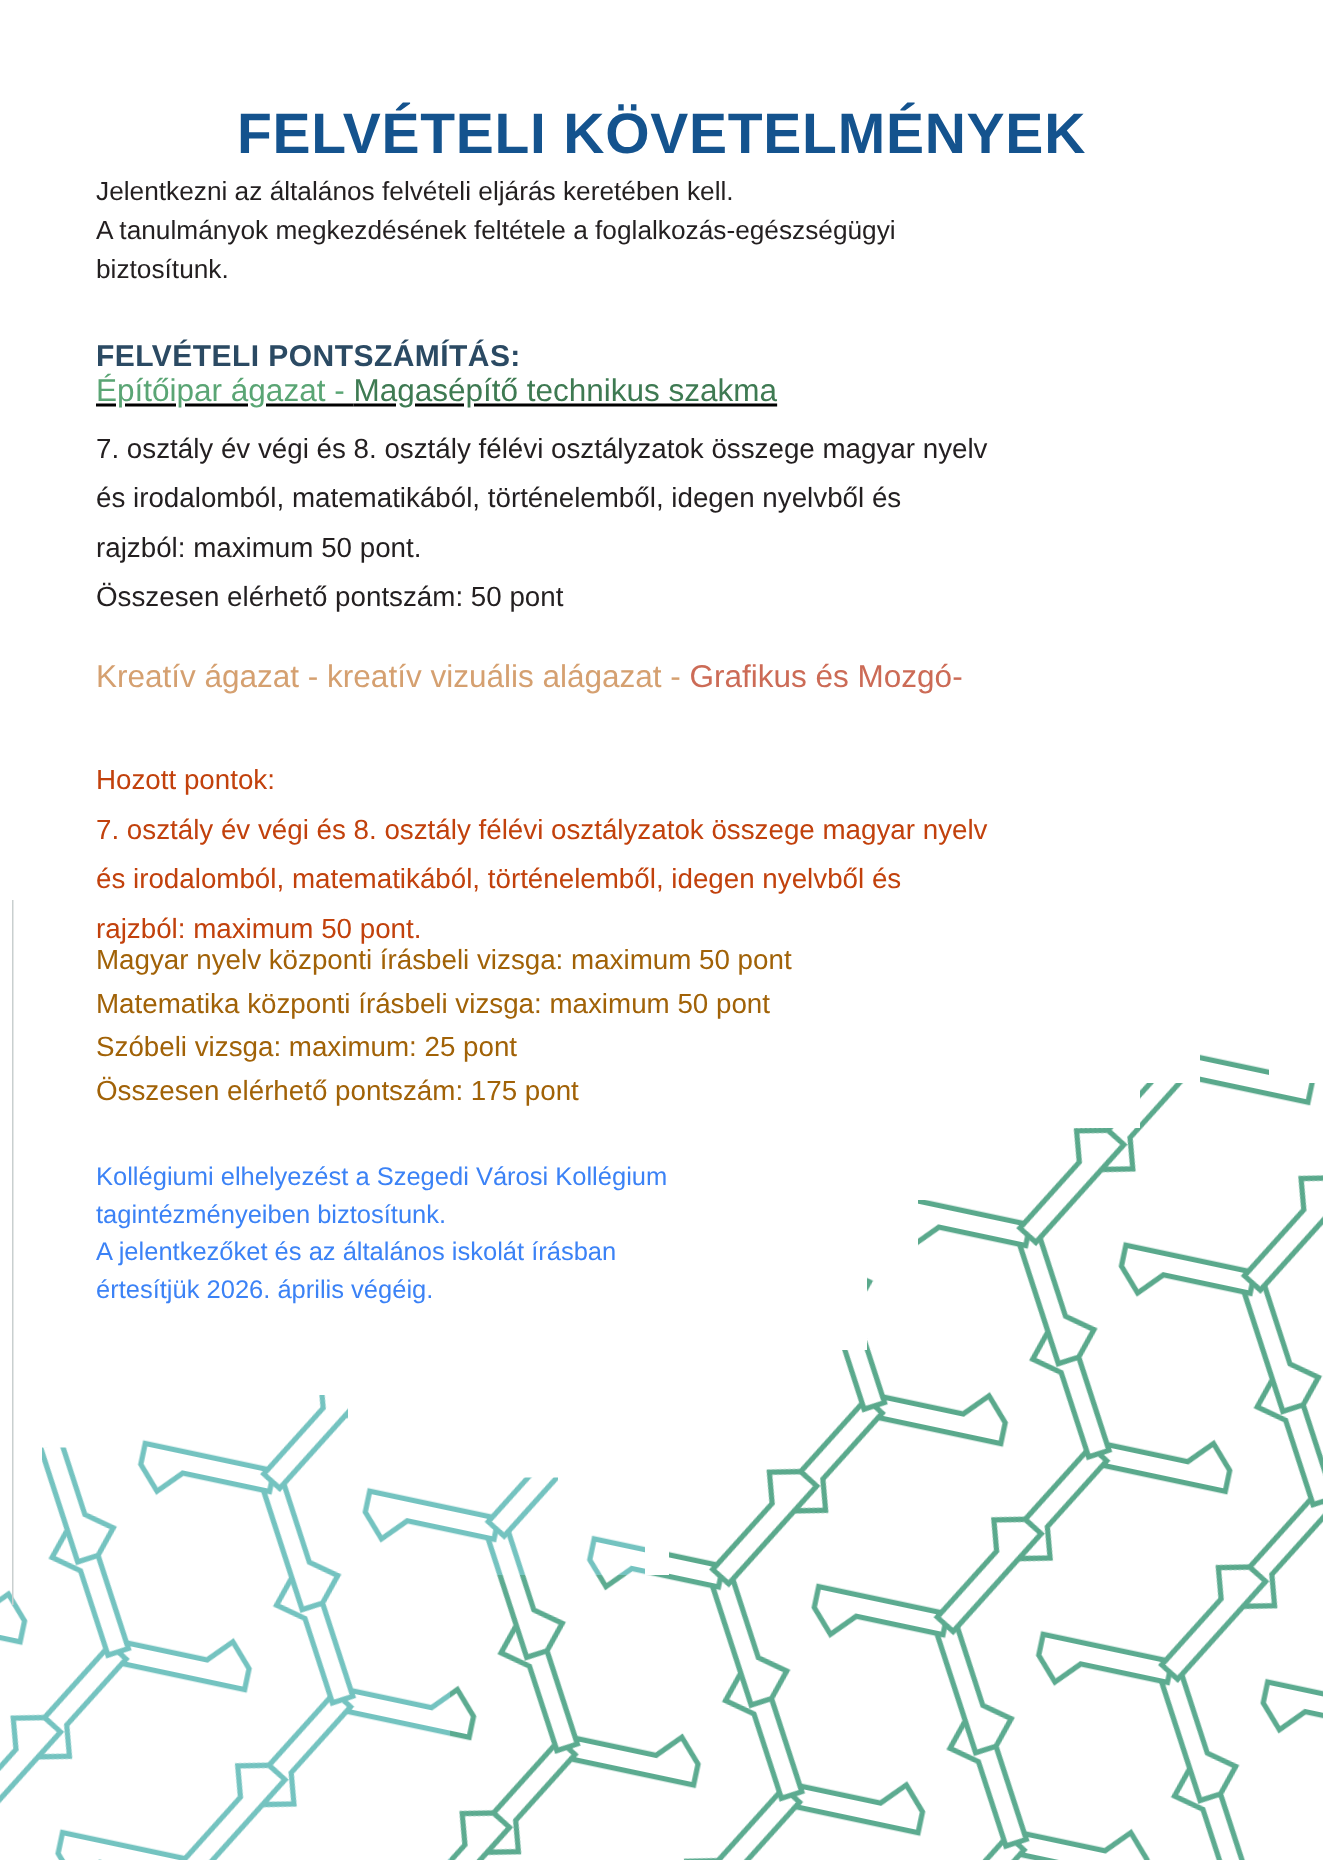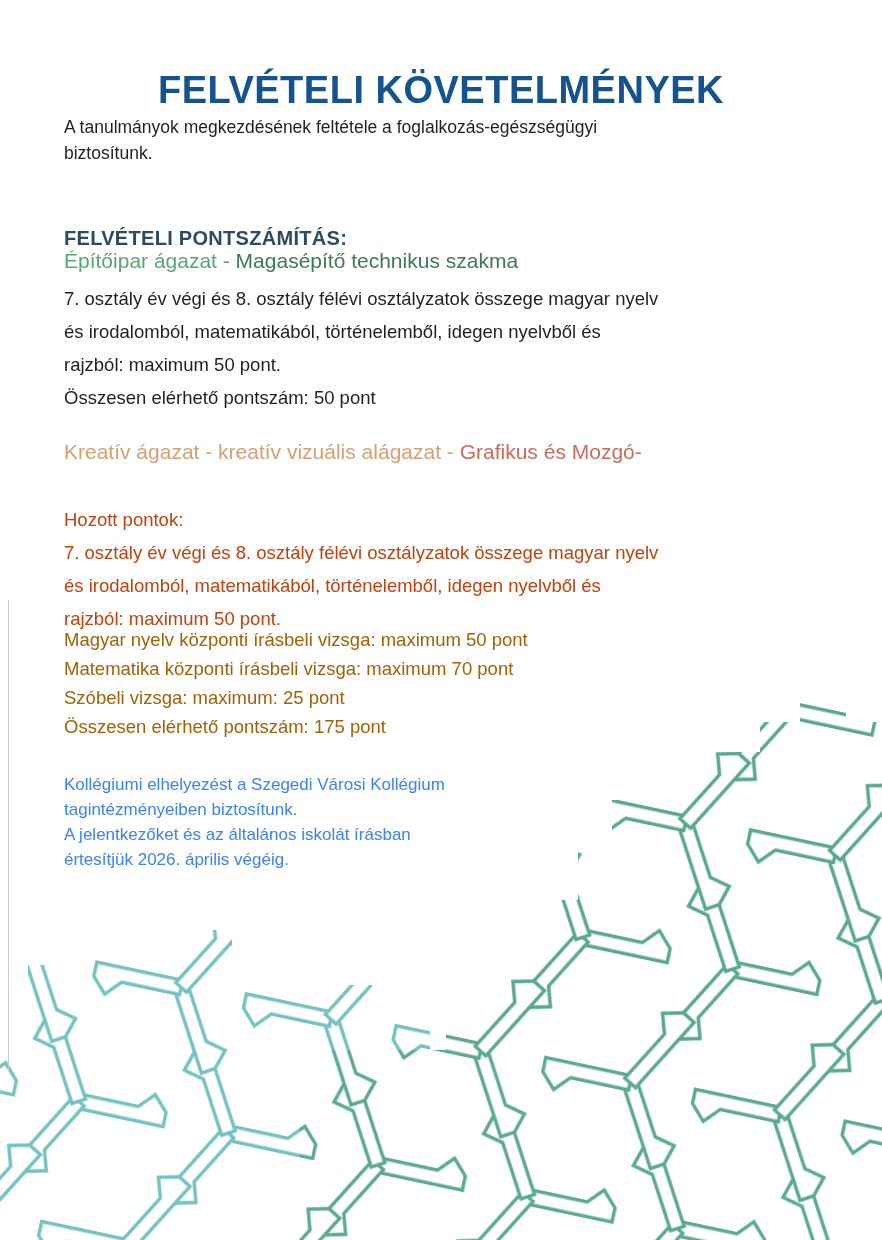--- a/index.html
+++ b/index.html
@@ -81,20 +81,21 @@
     color: #2b4a63;
   }
 
   .sub-green {
     position: absolute;
     left: 64px;
     top: 246px;
     width: 790px;
     font-size: 21px;
     line-height: 29px;
+    text-decoration: underline;
   }
   .green-light { color: #5aa574; }
   .green-dark  { color: #3e7a52; }
 
   .body-green {
     position: absolute;
     left: 64px;
     top: 282px;
     width: 740px;
     font-size: 18.5px;
@@ -214,20 +215,21 @@
     </g>
   </svg>
 
   <div id="left-edge-line"></div>
 
   <div id="content">
 
     <h1 class="page-title">FELVÉTELI KÖVETELMÉNYEK</h1>
 
     <div class="intro-block">
+      <span class="wrapline">Jelentkezni az általános felvételi eljárás keretében kell.</span>
       <span class="wrapline">A tanulmányok megkezdésének feltétele a foglalkozás-egészségügyi</span>
       <span class="wrapline">biztosítunk.</span>
     </div>
 
     <h2 class="section-heading">FELVÉTELI PONTSZÁMÍTÁS:</h2>
 
     <div class="sub-green">
       <span class="green-light">Építőipar ágazat - </span><span class="green-dark">Magasépítő technikus szakma</span>
     </div>
 
@@ -244,21 +246,21 @@
 
     <div class="body-orange-a">
       <span class="wrapline">Hozott pontok:</span>
       <span class="wrapline">7. osztály év végi és 8. osztály félévi osztályzatok összege magyar nyelv</span>
       <span class="wrapline">és irodalomból, matematikából, történelemből, idegen nyelvből és</span>
       <span class="wrapline">rajzból: maximum 50 pont.</span>
     </div>
 
     <div class="body-orange-b">
       <span class="wrapline">Magyar nyelv központi írásbeli vizsga: maximum 50 pont</span>
-      <span class="wrapline">Matematika központi írásbeli vizsga: maximum 70 pont</span>
+      <span class="wrapline">Matematika központi írásbeli vizsga: maximum 50 pont</span>
       <span class="wrapline">Szóbeli vizsga: maximum: 25 pont</span>
       <span class="wrapline">Összesen elérhető pontszám: 175 pont</span>
     </div>
 
     <div class="closing-block">
       <span class="wrapline">Kollégiumi elhelyezést a Szegedi Városi Kollégium</span>
       <span class="wrapline">tagintézményeiben biztosítunk.</span>
       <span class="wrapline">A jelentkezőket és az általános iskolát írásban</span>
       <span class="wrapline">értesítjük 2026. április végéig.</span>
     </div>

